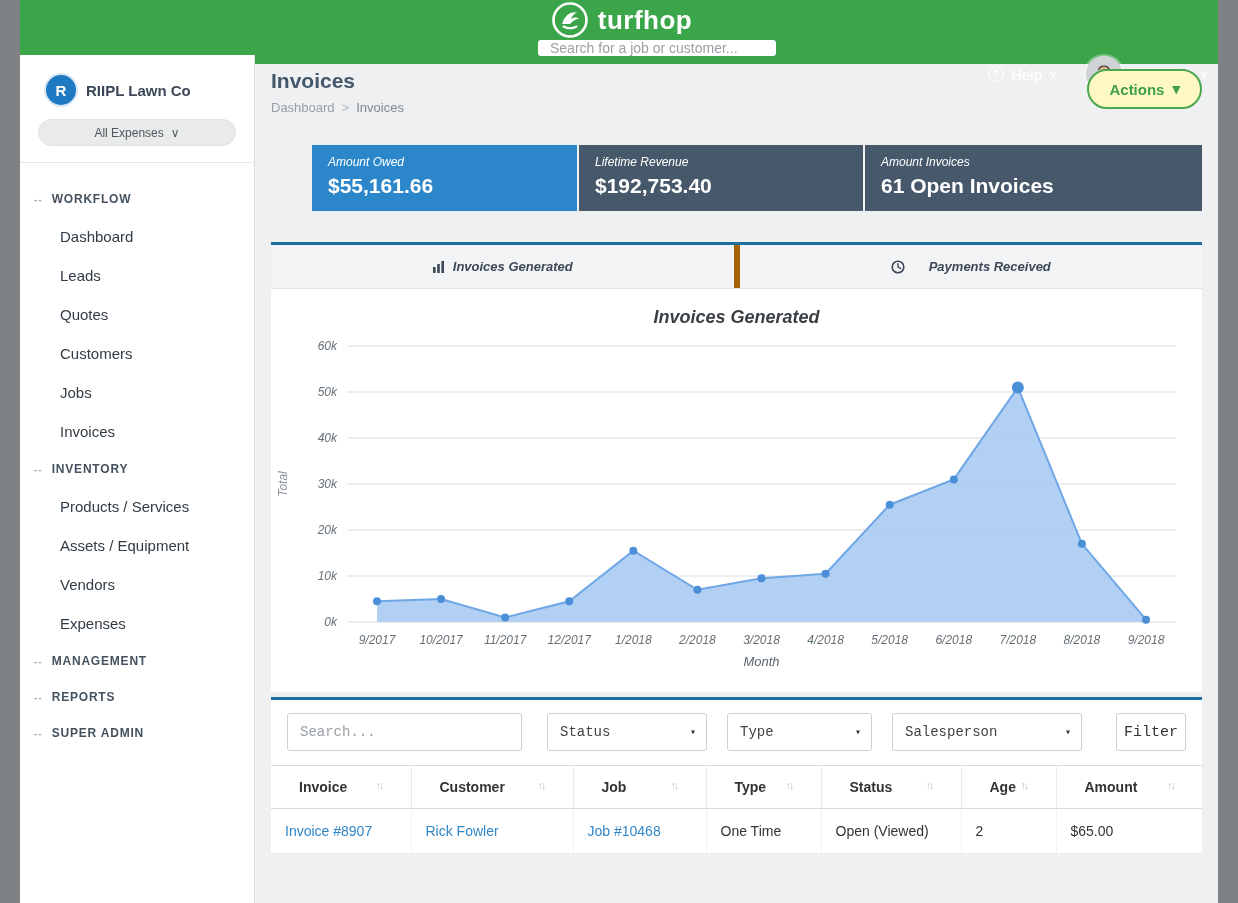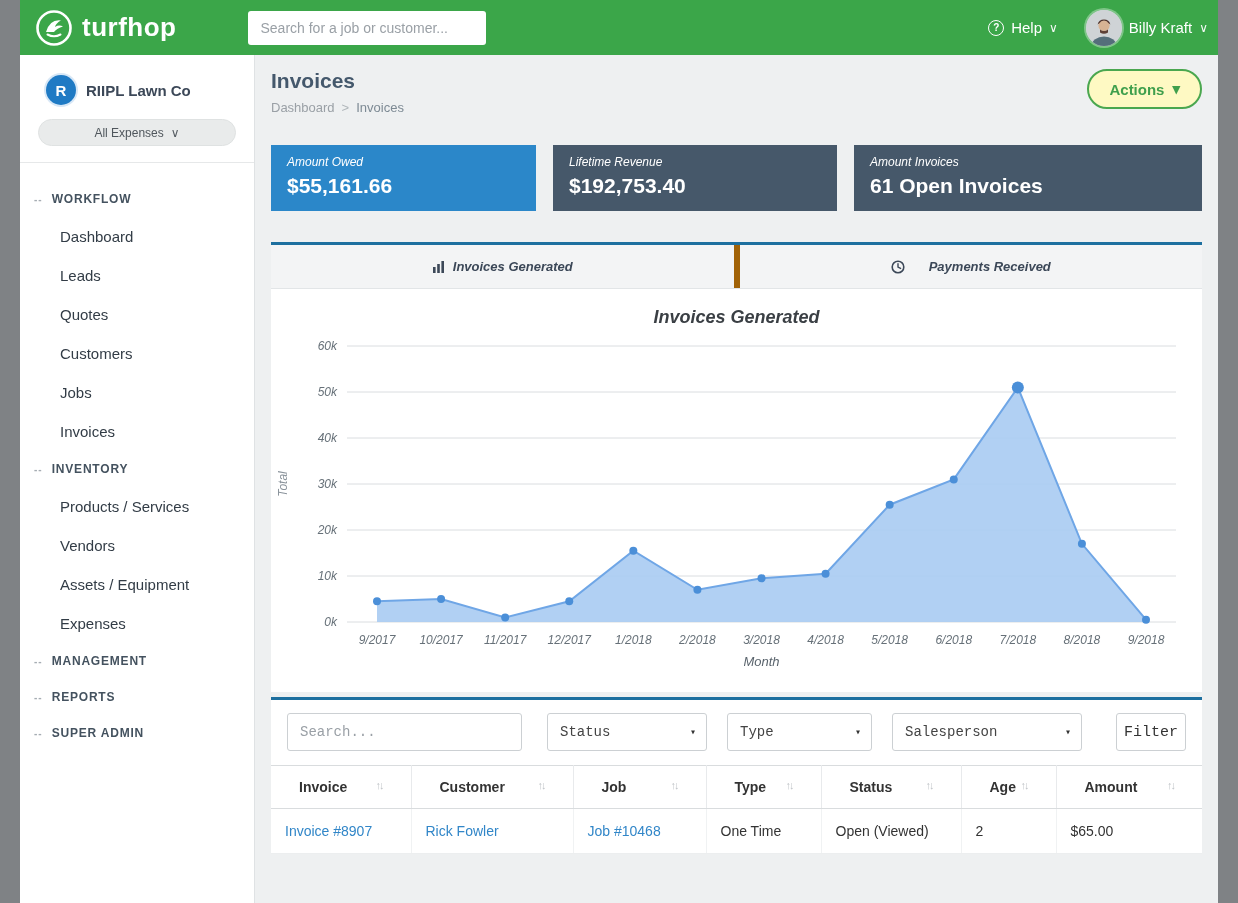--- a/index.html
+++ b/index.html
@@ -1,21 +1,21 @@
 <!DOCTYPE html>
 <html style="--brand-green: #3ba649; --panel-accent: #1d6f9f; --link-blue: #3186c8;"><head>
 <meta charset="utf-8">
 <style>
   * { box-sizing: border-box; margin: 0; padding: 0; }
   html,body { font-family: "Liberation Sans", sans-serif; }
   body { background:#7f8285; }
   .app { position:relative; width:1198px; height:903px; margin:0 auto; background:#eef0f1; overflow:hidden; }
 
   
-  .topbar { height:55px; background:var(--brand-green,#3ba649); display:flex; align-items:center; padding:0 10px 0 14px; }
+  .topbar { height:64px; background:var(--brand-green,#3ba649); display:flex; align-items:center; padding:0 10px 0 14px;flex-direction:column; }
   .brand { display:flex; align-items:center; gap:8px; cursor:pointer; }
   .brand-text { color:#fff; font-size:26px; font-weight:bold; letter-spacing:.5px; }
   .topbar-search { margin-left:72px; width:238px; height:34px; border:none; border-radius:3px; padding:0 12px; font-size:14px; color:#444; outline:none; font-family:inherit; }
   .topbar-search::placeholder { color:#9aa0a6; }
   .topbar-right { margin-left:auto; display:flex; align-items:center; gap:28px; color:#fff; }
   .help-menu, .user-menu { display:flex; align-items:center; gap:7px; cursor:pointer; font-size:15px; }
   .q-circle { display:inline-flex; align-items:center; justify-content:center; width:16px; height:16px; border:1.5px solid #fff; border-radius:50%; font-size:10px; font-weight:bold; }
   .caret-thin { font-size:12px; opacity:.95; }
   .avatar { width:36px; height:36px; border-radius:50%; overflow:hidden; background:#cfd8dc; display:inline-block; box-shadow:0 0 0 2px rgba(255,255,255,.35); }
 
@@ -32,21 +32,21 @@
   .nav-item { padding:11px 0 11px 40px; font-size:15px; color:#323c46; cursor:pointer; }
 
   
   .main { position:absolute; top:55px; left:235px; right:0; bottom:0; padding:14px 16px 0; overflow:hidden; }
   .page-head { display:flex; align-items:flex-start; }
   .page-title { font-size:21px; font-weight:bold; color:#44586c; }
   .breadcrumb { margin-top:7px; font-size:13px; color:#9aa0a6; display:flex; gap:7px; align-items:center; }
   .crumb-current { color:#7d8a94; }
   .actions-btn { margin-left:auto; background:#fef9c3; border:2px solid #4aa74f; color:#3f9f4c; font-size:15px; font-weight:bold; border-radius:21px; padding:9px 20px; cursor:pointer; display:flex; align-items:center; gap:8px; font-family:inherit; }
 
-  .stats-row { display:flex; gap:17px; margin-top:30px; }
+  .stats-row { display:flex; gap:2px; margin-top:30px;margin-left:41px; }
   .stat-card { height:66px; padding:10px 16px; color:#fff; }
   .stat-card.s0 { flex:0 0 265px; }
   .stat-card.s1 { flex:0 0 284px; }
   .stat-card.s2 { flex:1; }
   .stat-label { font-size:12px; font-style:italic; margin-bottom:5px; }
   .stat-value { font-size:21px; font-weight:bold; }
 
   .chart-card { margin-top:31px; background:#fff; border-top:3px solid var(--panel-accent,#1d6f9f);font-style:italic; }
   .tab-bar { display:flex; background:#f3f4f5; border-bottom:1px solid #e2e5e7; }
   .tab { flex:1; display:flex; align-items:center; justify-content:center; gap:8px; padding:14px 0; font-size:13px; font-weight:bold; color:#3c4858; cursor:pointer; }
@@ -131,22 +131,22 @@
         <div class="nav-item">Leads</div>
         <div class="nav-item">Quotes</div>
         <div class="nav-item">Customers</div>
         <div class="nav-item">Jobs</div>
         <div class="nav-item">Invoices</div>
         <div class="nav-section">
           <span class="tree-dash">--</span>
           <span>INVENTORY</span>
         </div>
         <div class="nav-item">Products / Services</div>
+        <div class="nav-item">Assets / Equipment</div>
         <div class="nav-item">Vendors</div>
-        <div class="nav-item">Assets / Equipment</div>
         <div class="nav-item">Expenses</div>
         <div class="nav-section">
           <span class="tree-dash">--</span>
           <span>MANAGEMENT</span>
         </div>
         <div class="nav-section">
           <span class="tree-dash">--</span>
           <span>REPORTS</span>
         </div>
         <div class="nav-section">

